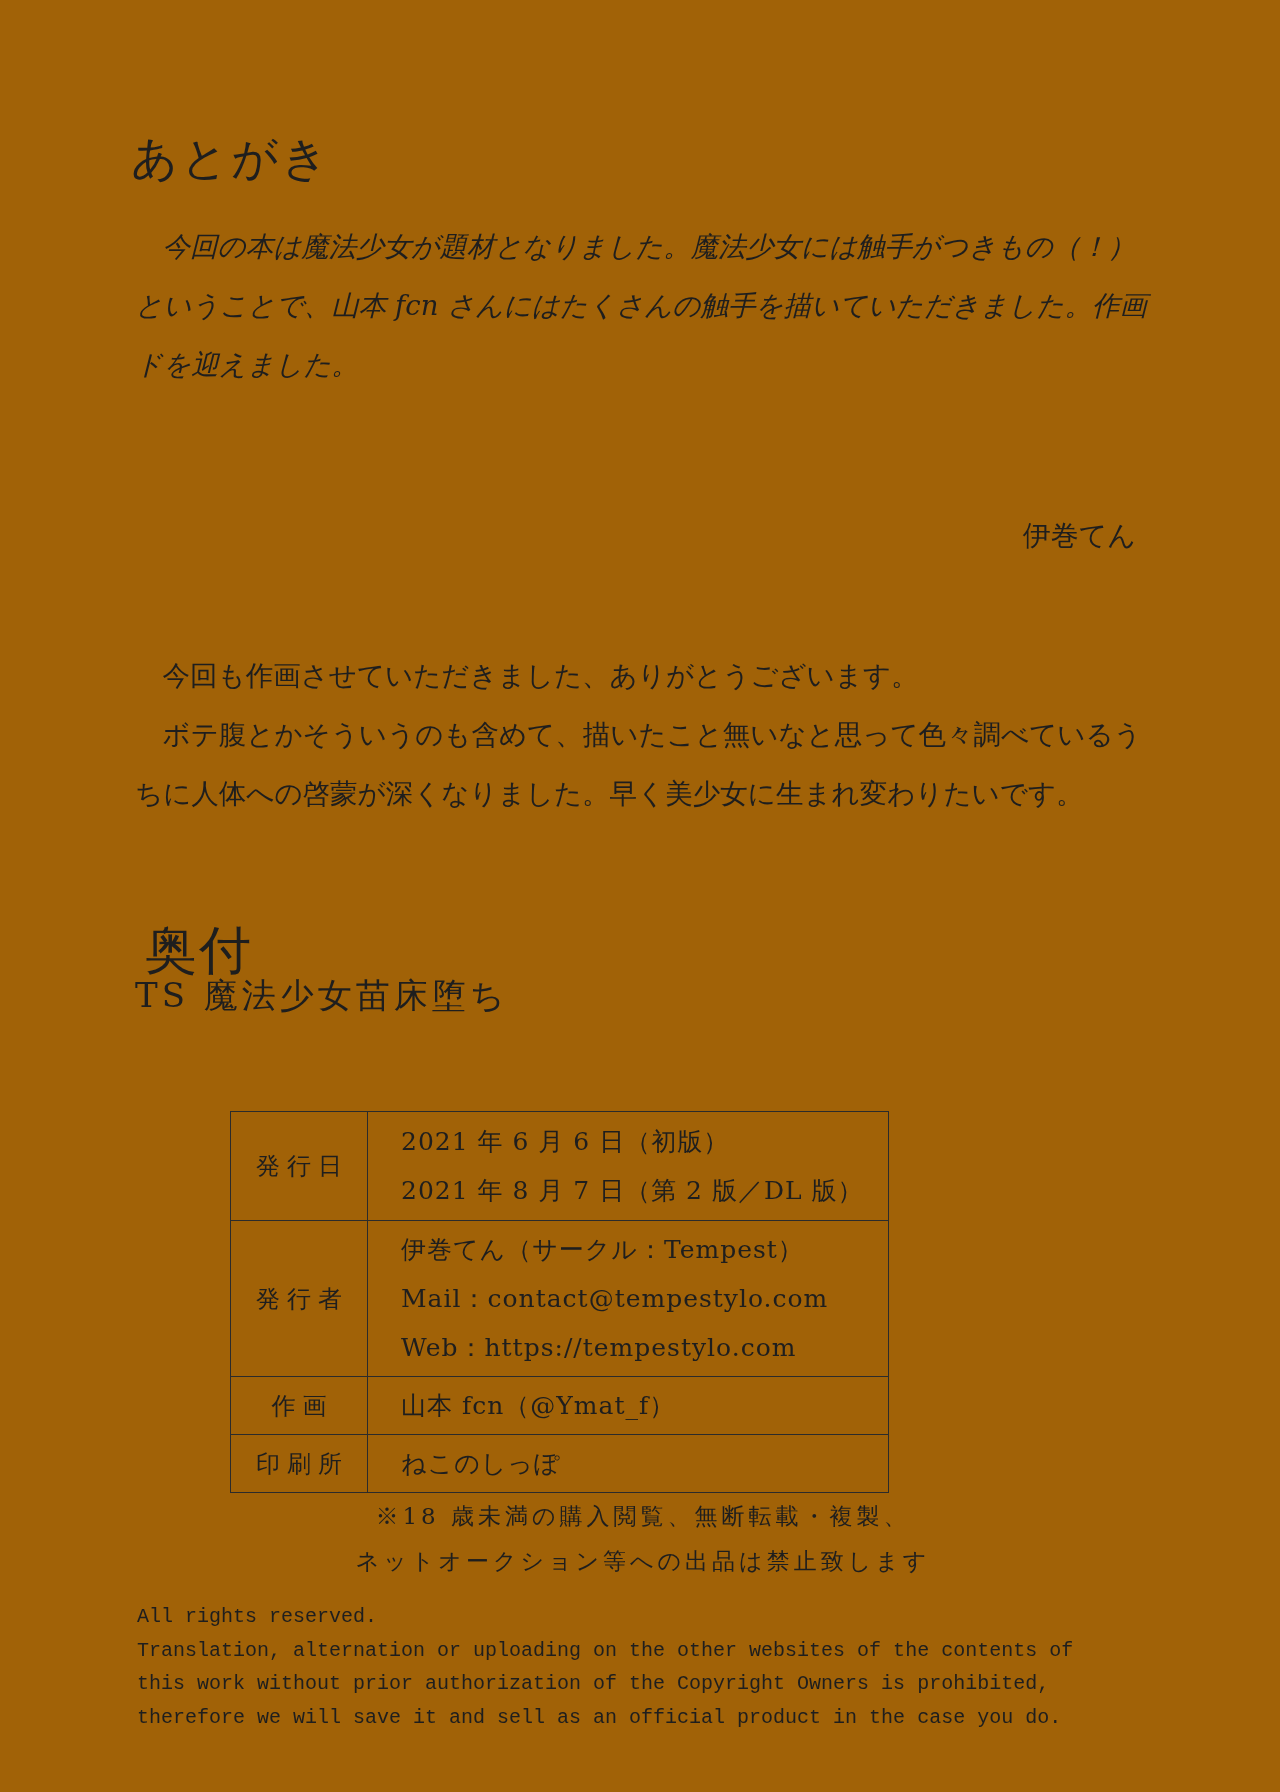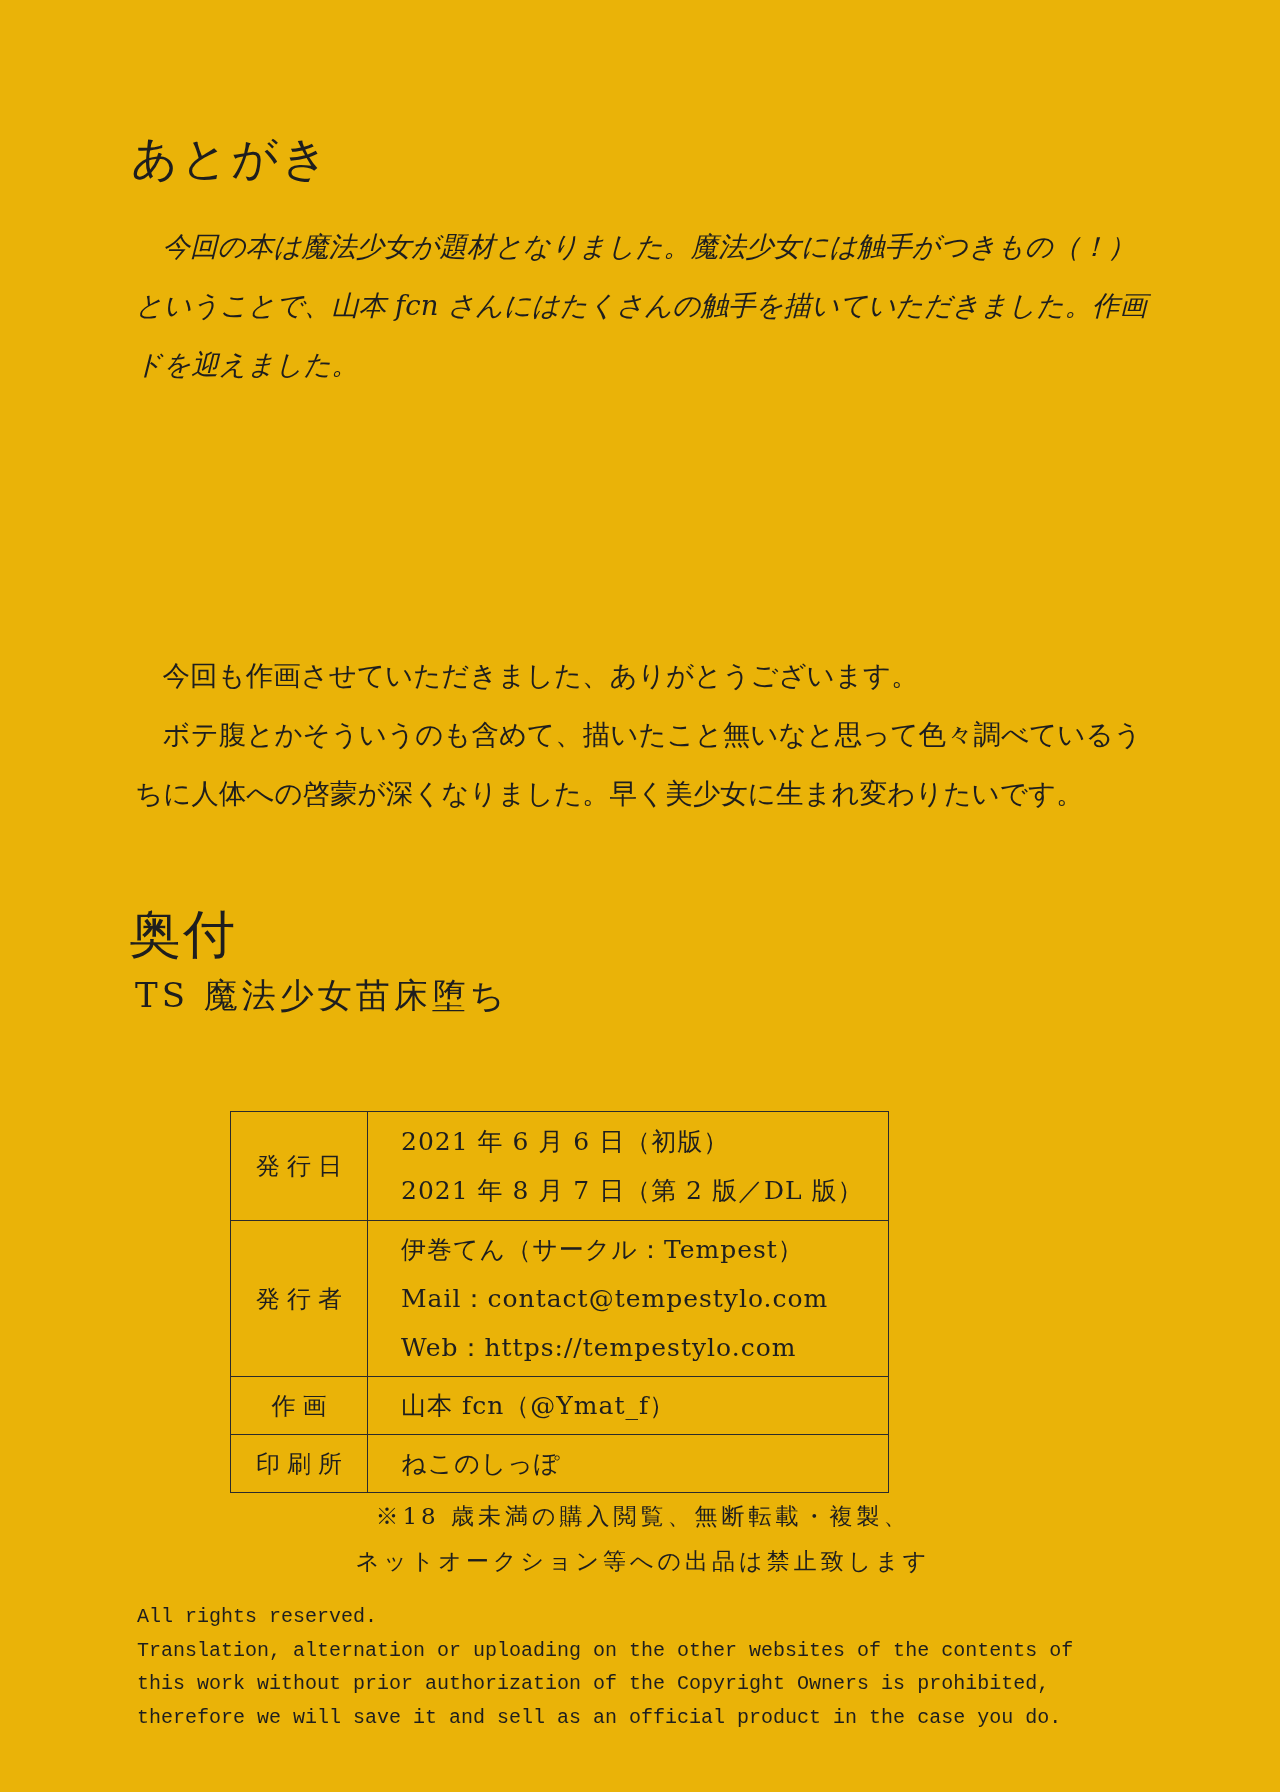--- a/index.html
+++ b/index.html
@@ -1,20 +1,20 @@
 <!DOCTYPE html>
 <html lang="ja"><head>
 <meta charset="utf-8">
 <style>
   html, body { margin: 0; padding: 0; background: #ffffff; }
   .page {
     position: relative;
     width: 1280px;
     height: 1792px;
-    background: #eab308;
+    background: #a16207;
     color: #1e1e1e;
     font-family: "DejaVu Serif", "Liberation Serif", serif;
     overflow: hidden;
   }
   .afterword-heading {
     position: absolute; left: 131px; top: 128px;
     font-size: 46px; font-weight: normal; margin: 0; letter-spacing: 3px;
   }
   .body-block { position: absolute; left: 135px; width: 1030px; }
   .p1 { top: 217px; font-size: 27.5px; line-height: 59px; font-style: italic; }
@@ -22,21 +22,21 @@
   .line { white-space: nowrap; }
   .indent { text-indent: 1em; }
   .signature {
     position: absolute; left: 135px; width: 1001px;
     text-align: right; font-size: 28px; line-height: 40px;
   }
   .sig1 { top: 516px; }
   .sig2 { top: 828px; }
   .colophon-heading {
     position: absolute; left: 129px; top: 900px;
-    font-size: 52px; font-weight: normal; margin: 0; letter-spacing: 2px;
+    font-size: 52px; font-weight: normal; margin: 16px; letter-spacing: 2px;
   }
   .book-title {
     position: absolute; left: 135px; top: 973px; width: 1016px;
     font-size: 34px; letter-spacing: 4px;
   }
   .colophon-table {
     position: absolute; left: 230px; top: 1111px; width: 659px;
     border-collapse: collapse; table-layout: fixed;
   }
   .colophon-table th, .colophon-table td {
@@ -70,20 +70,21 @@
 <div class="page">
 
   <h1 class="afterword-heading">あとがき</h1>
 
   <div class="body-block p1">
     <div class="line indent">今回の本は魔法少女が題材となりました。魔法少女には触手がつきもの（！）</div>
     <div class="line">ということで、山本 fcn さんにはたくさんの触手を描いていただきました。作画</div>
     <div class="line">ドを迎えました。</div>
   </div>
 
+  <div class="signature sig1">伊巻てん</div>
 
   <div class="body-block p2">
     <div class="line indent">今回も作画させていただきました、ありがとうございます。</div>
     <div class="line indent">ボテ腹とかそういうのも含めて、描いたこと無いなと思って色々調べているう</div>
     <div class="line">ちに人体への啓蒙が深くなりました。早く美少女に生まれ変わりたいです。</div>
   </div>
 
 
   <h2 class="colophon-heading">奥付</h2>
 

